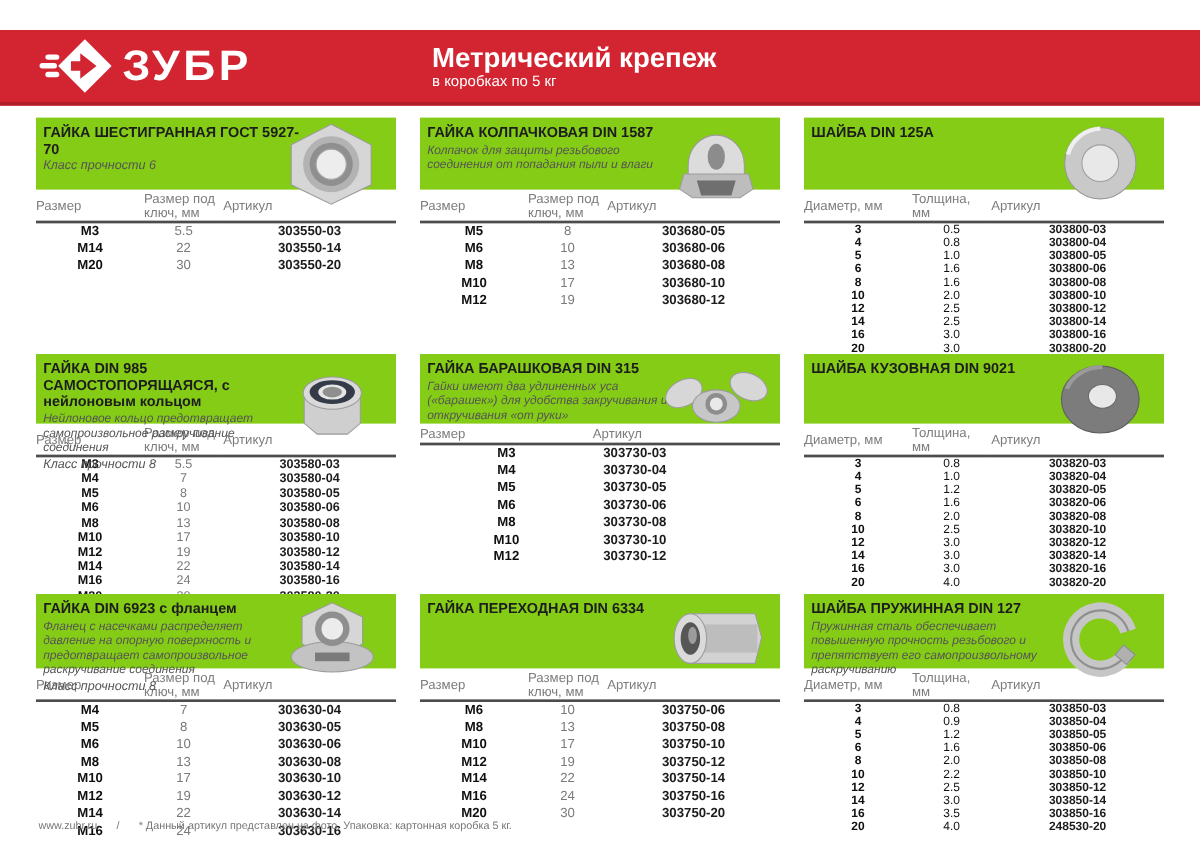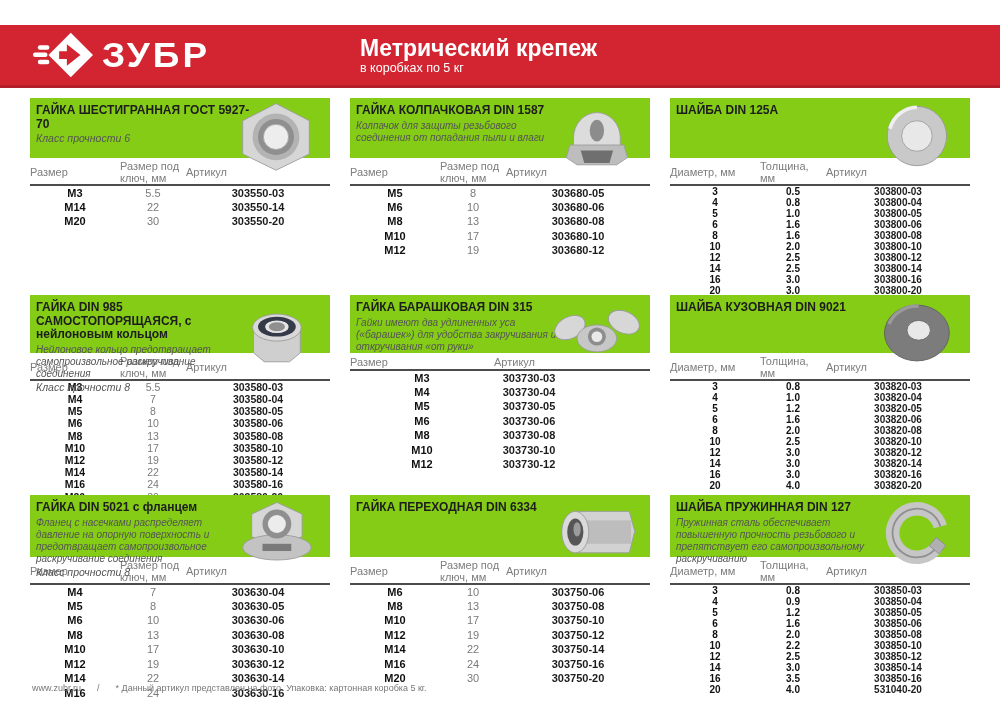--- a/index.html
+++ b/index.html
@@ -49,21 +49,21 @@
 
   table.norm  tbody tr { height:14.5px; }
   table.norm  tbody td { font-size:11px; }
   table.mid   tbody tr { height:12.2px; }
   table.mid   tbody td { font-size:10.5px; }
   table.tight tbody tr { height:10.4px; }
   table.tight tbody td { font-size:10px; }
 
   td.c-size { font-weight:bold; color:#101010; }
   td.c-mid  { color:#7a7a7a; }
-  table.washer td.c-mid { color:#101010; font-weight:bold; }
+  table.washer td.c-mid { color:#101010; font-weight:normal; }
   td.c-art  { color:#1c1c1c; font-weight:bold; }
 
   
   .footer { position:absolute; left:32px; bottom:14px; font-size:9px; color:#777;
             display:flex; gap:16px; }
 </style>
 </head>
 <body>
 
 <div class="page">
@@ -446,21 +446,21 @@
               <td class="c-size">20</td>
               <td class="c-mid">4.0</td>
               <td class="c-art">303820-20</td>
             </tr>
           </tbody>
     </table>
   </section>
 
   <section class="product">
     <div class="phead r2">
-      <div class="ptitle">ГАЙКА DIN 5021 с фланцем</div>
+      <div class="ptitle">ГАЙКА DIN 6923 с фланцем</div>
       <div class="pdesc">Фланец с насечками распределяет давление на опорную поверхность и предотвращает самопроизвольное раскручивание соединения</div>
       <div class="pclass">Класс прочности 8</div>
       <div class="photo"><svg viewBox="0 0 110 80">
               <polygon points="56,6 84,19 84,44 56,57 28,44 28,19" fill="#d6d6d6" stroke="#9c9c9c"></polygon>
               <ellipse cx="56" cy="56" rx="38" ry="14" fill="#c3c3c3" stroke="#9c9c9c"></ellipse>
               <rect x="40" y="52" width="32" height="8" fill="#7a7a7a"></rect>
               <circle cx="56" cy="30" r="16" fill="#8f8f8f"></circle>
               <circle cx="56" cy="30" r="10" fill="#ececec"></circle>
             </svg></div>
     </div>
@@ -638,21 +638,21 @@
               <td class="c-art">303850-14</td>
             </tr>
             <tr>
               <td class="c-size">16</td>
               <td class="c-mid">3.5</td>
               <td class="c-art">303850-16</td>
             </tr>
             <tr>
               <td class="c-size">20</td>
               <td class="c-mid">4.0</td>
-              <td class="c-art">531040-20</td>
+              <td class="c-art">248530-20</td>
             </tr>
           </tbody>
     </table>
   </section>
 </div>
 
   <div class="footer">
     <span>www.zubr.ru</span>
     <span>/</span>
     <span>* Данный артикул представлен на фото. Упаковка: картонная коробка 5 кг.</span>

